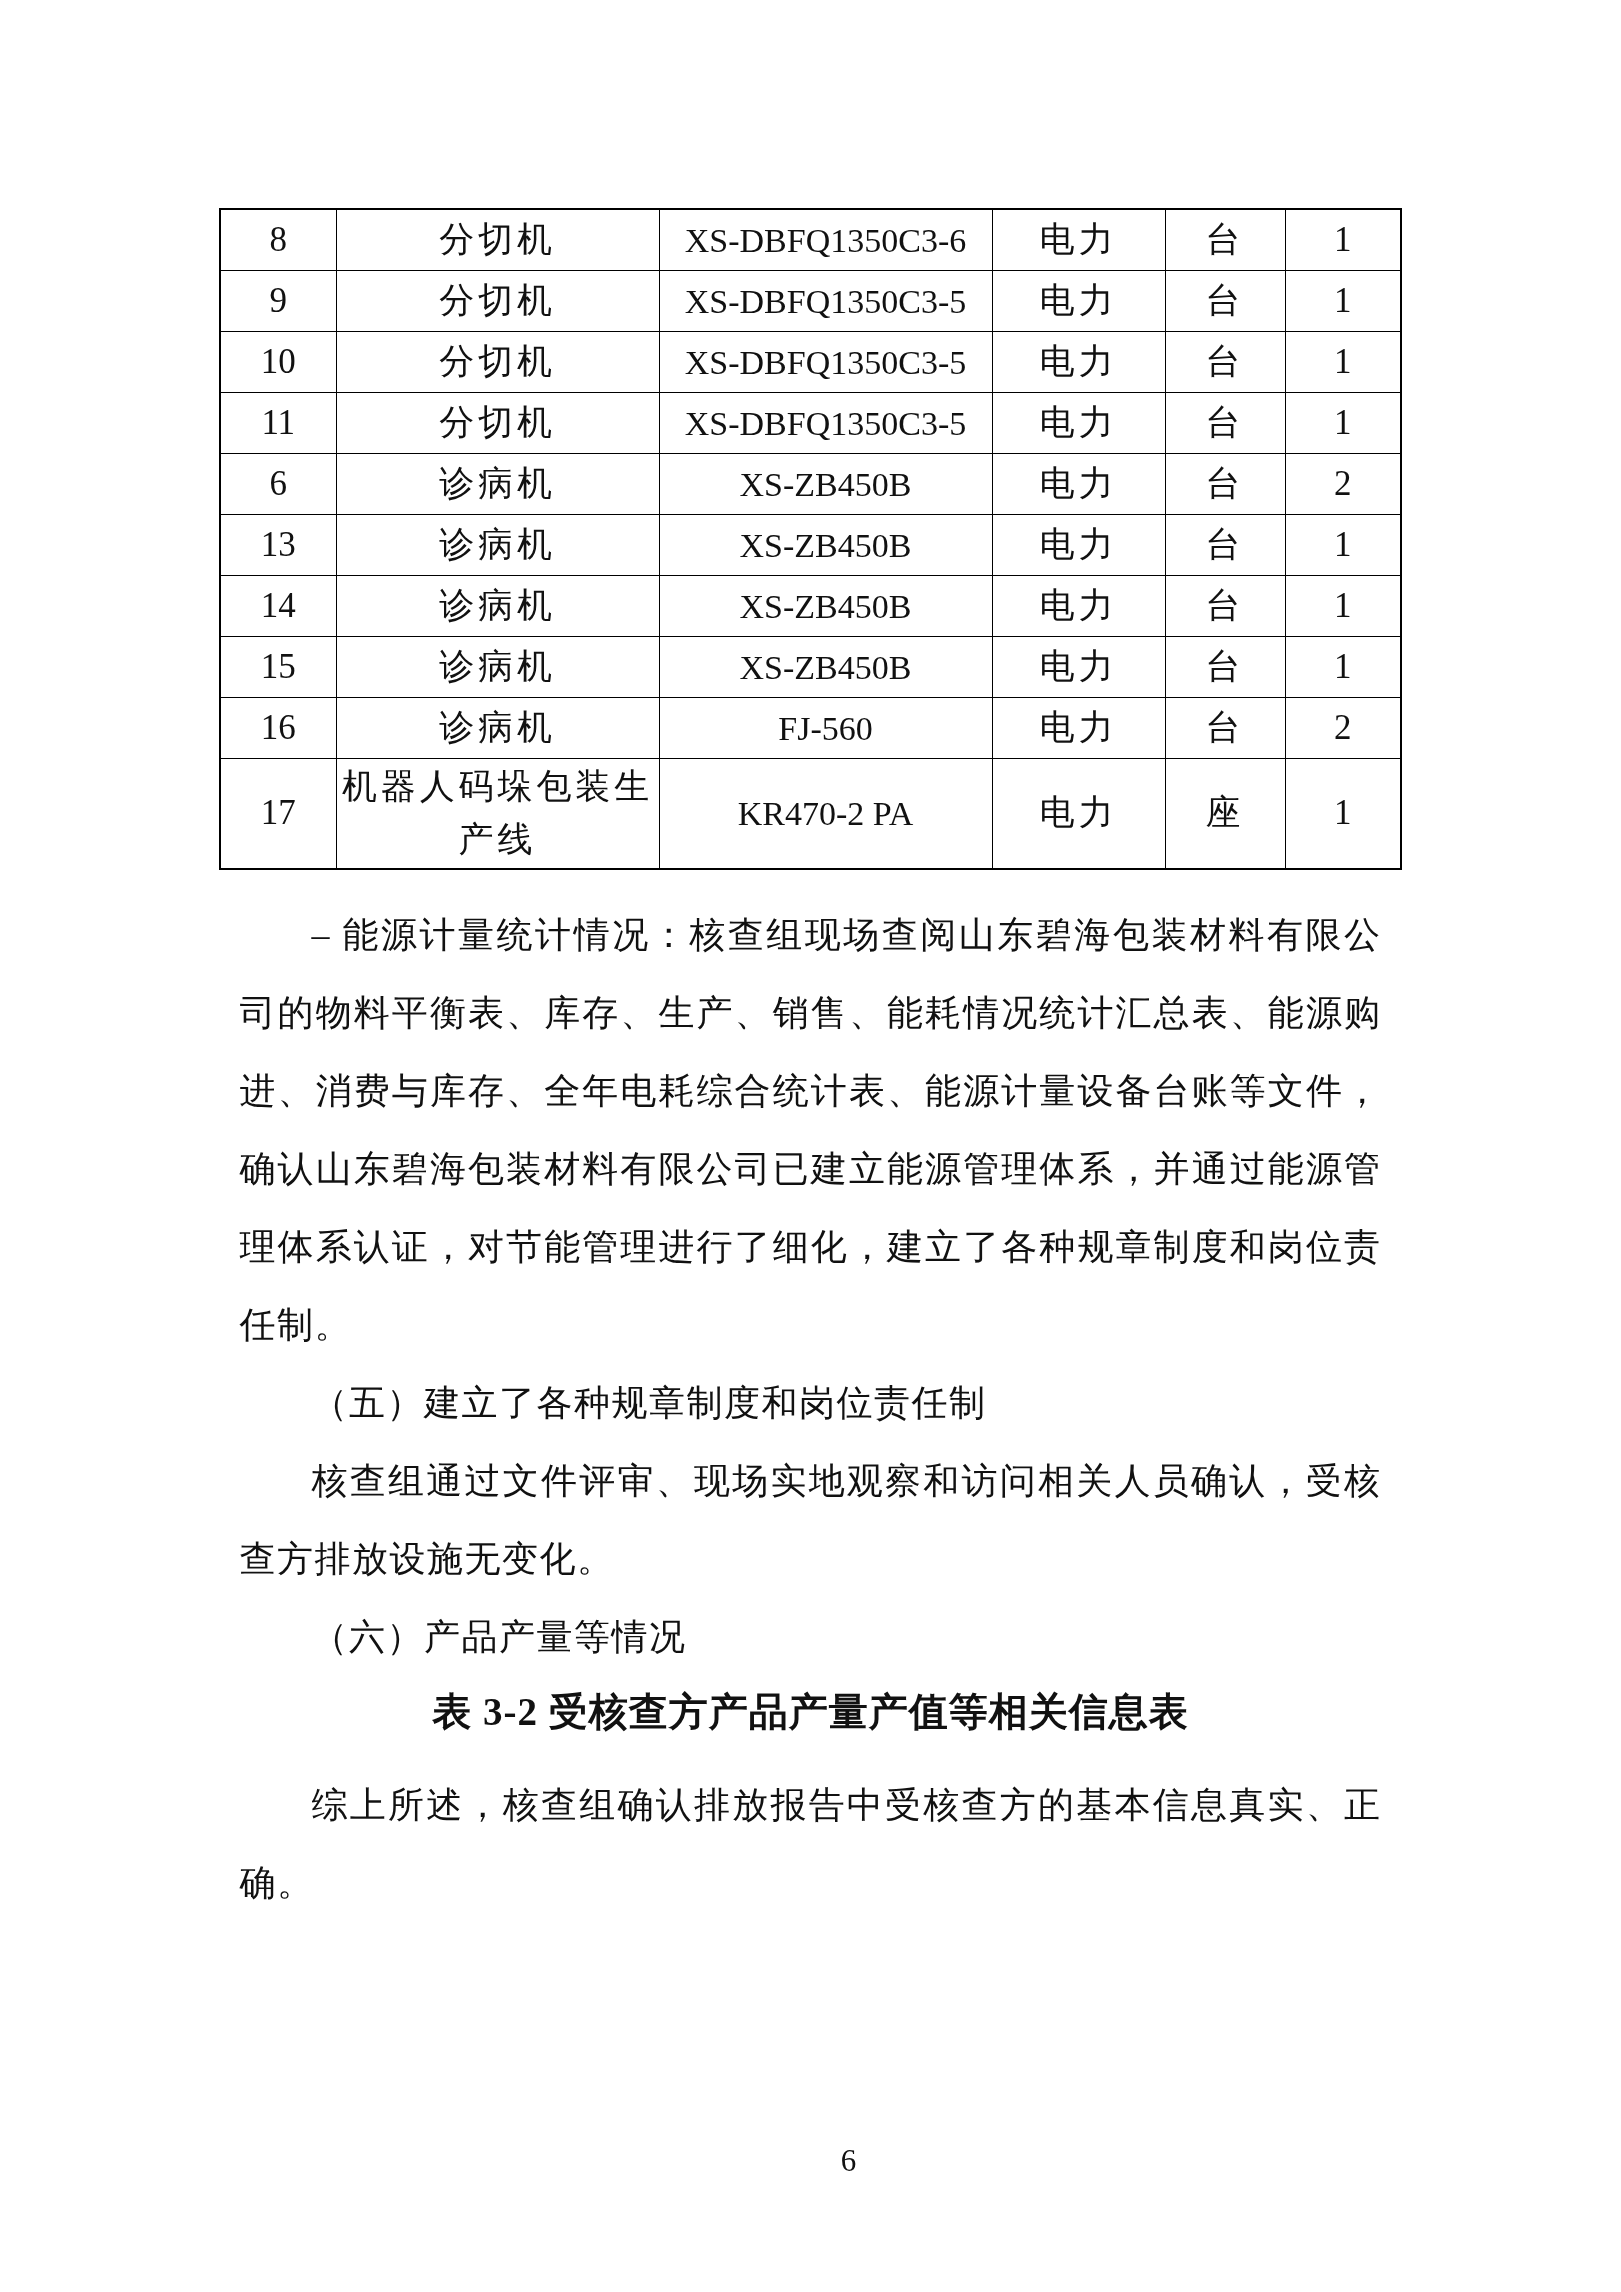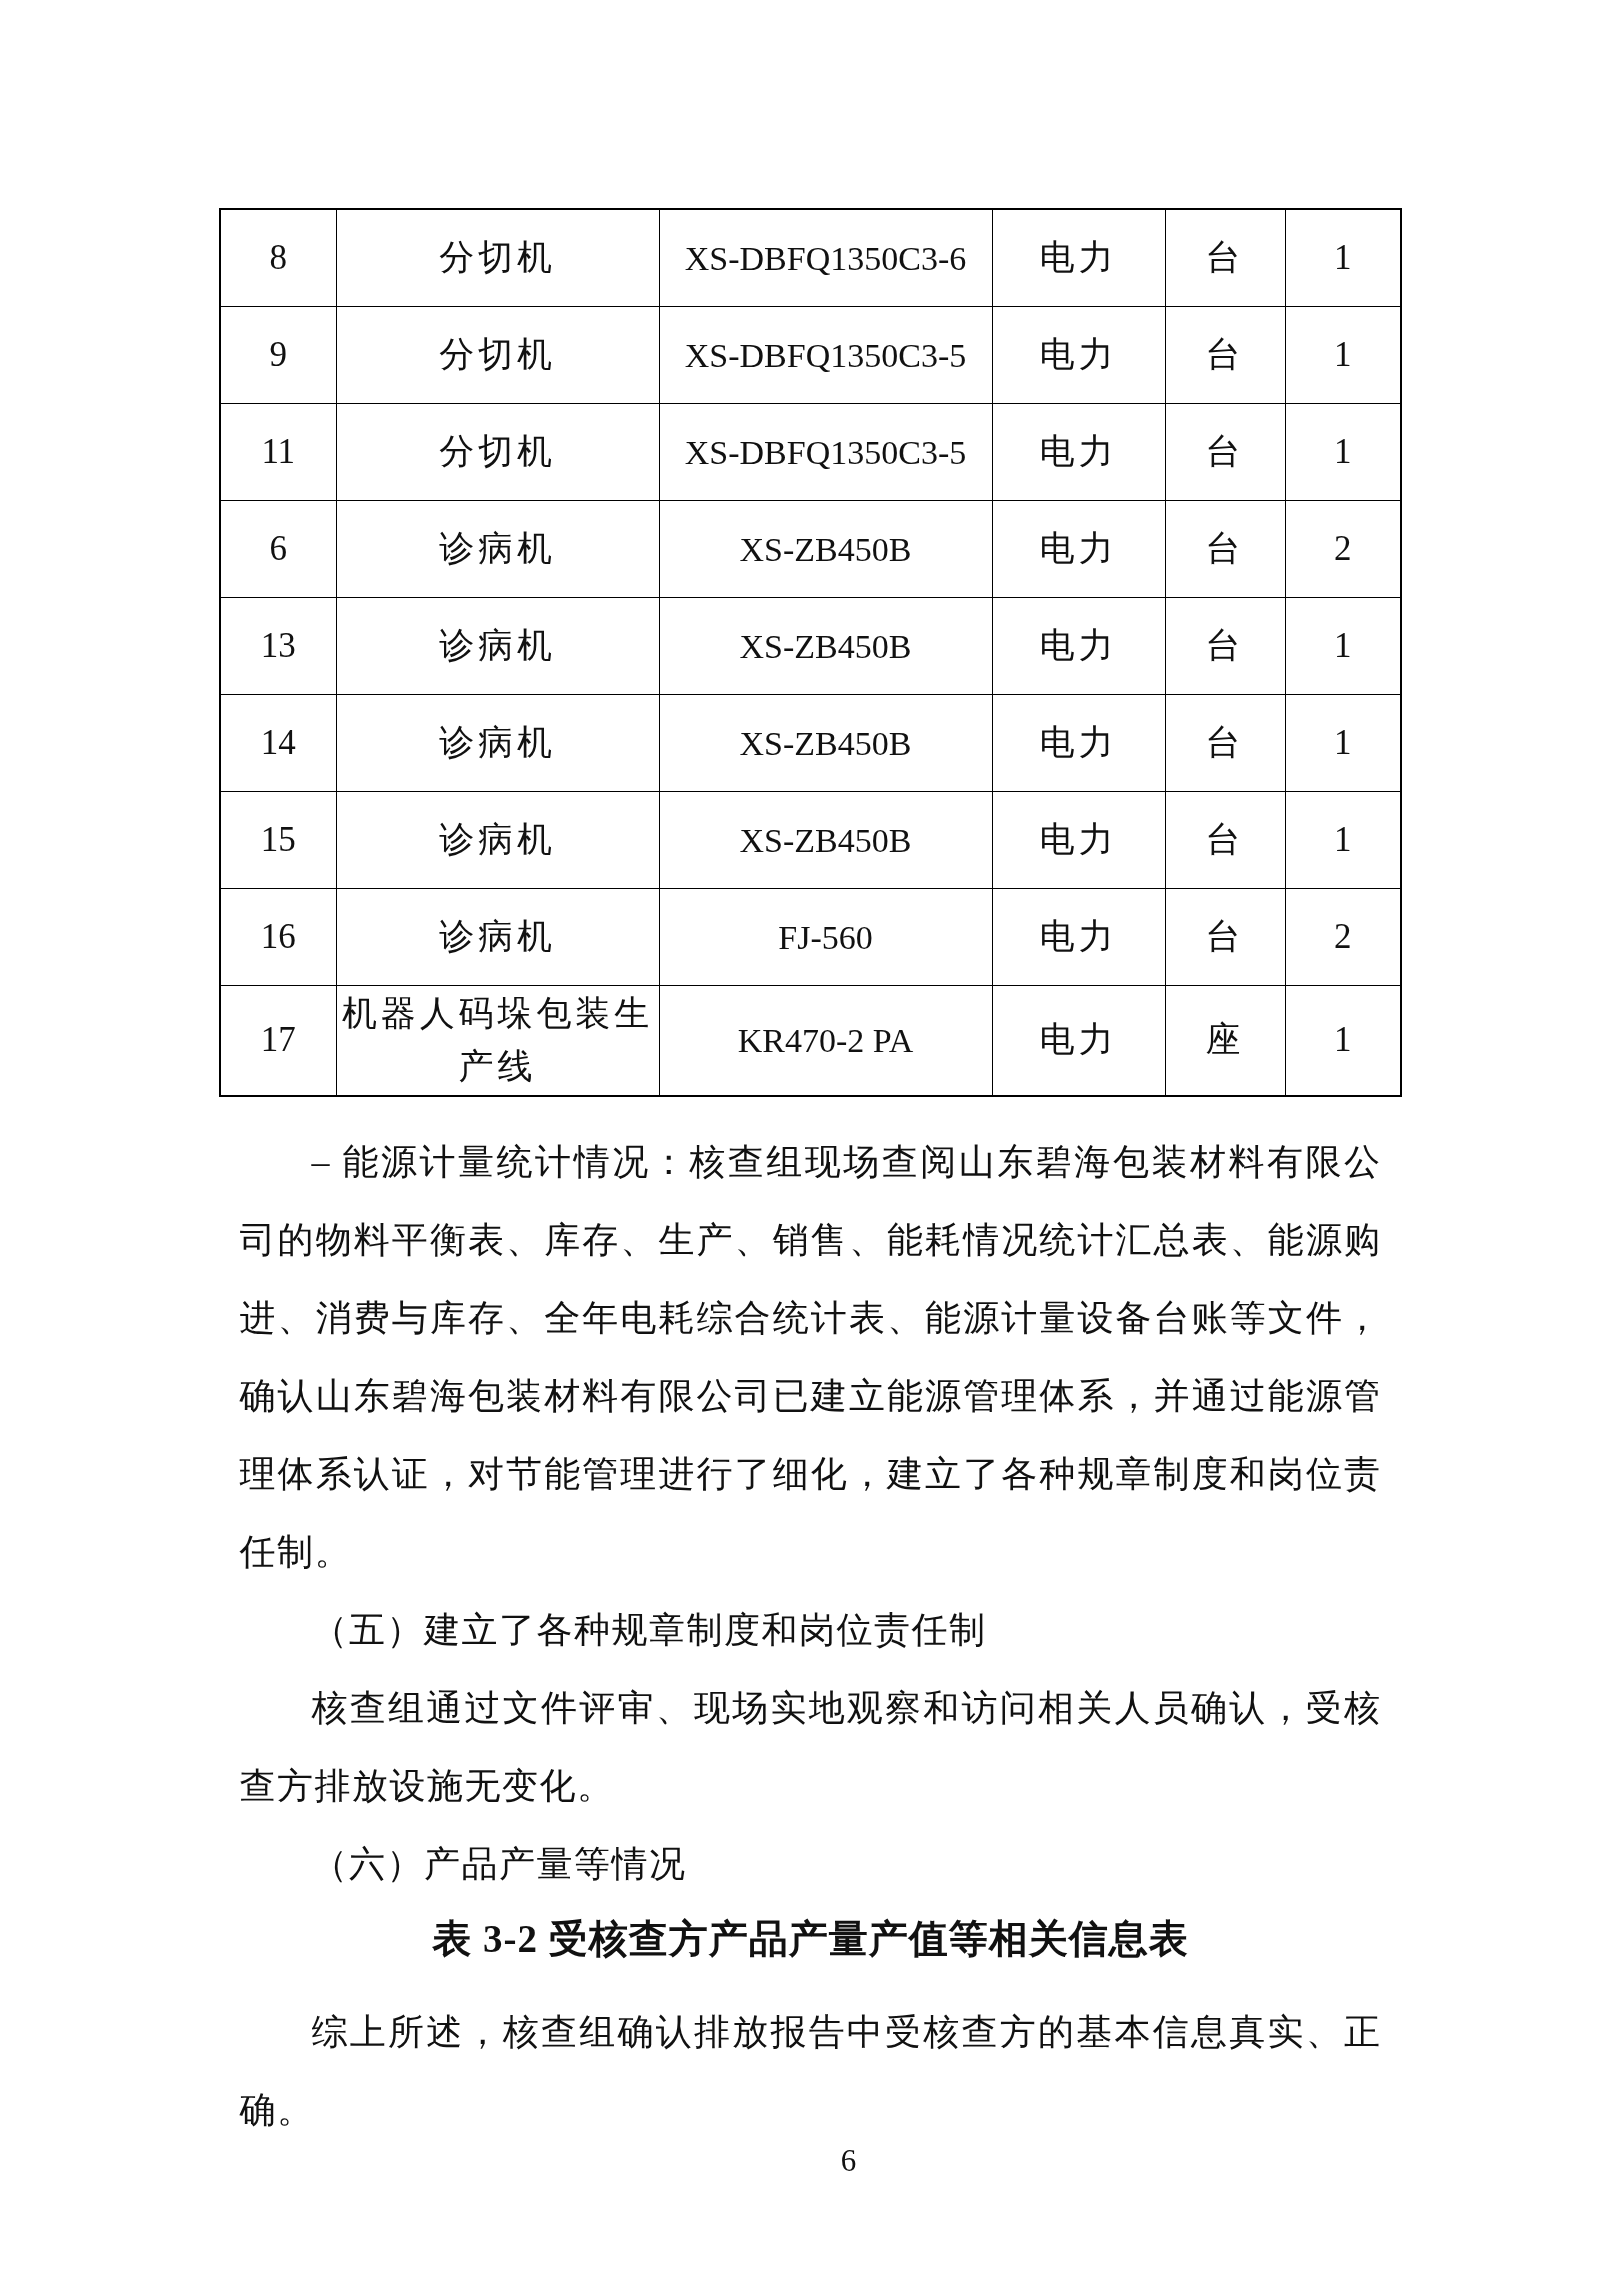--- a/index.html
+++ b/index.html
@@ -24,21 +24,21 @@
     border:1px solid #000;
     height:56px;
     padding:2px 3.9px;
     text-align:center;
     vertical-align:middle;
     font-size:35px;
     line-height:1.5;
     overflow:hidden;
   }
   .eq-table td.cjk{letter-spacing:3.9px;}
-  .eq-table td.col-model{font-size:34px;padding:20px 2px;}
+  .eq-table td.col-model{font-size:34px;padding:2px 2px;}
   
   .body-text{
     width:1142px;
     margin:0 auto;
     font-size:36px;
     line-height:78px;
     letter-spacing:1.5px;
     color:#111;
   }
   .para{text-align:justify;text-indent:2em;}
@@ -109,20 +109,28 @@
         </tr>
         <tr>
           <td class="col-no">9</td>
           <td class="col-name cjk">分切机</td>
           <td class="col-model">XS-DBFQ1350C3-5</td>
           <td class="col-energy cjk">电力</td>
           <td class="col-unit cjk">台</td>
           <td class="col-qty">1</td>
         </tr>
         <tr>
+          <td class="col-no">10</td>
+          <td class="col-name cjk">分切机</td>
+          <td class="col-model">XS-DBFQ1350C3-5</td>
+          <td class="col-energy cjk">电力</td>
+          <td class="col-unit cjk">台</td>
+          <td class="col-qty">1</td>
+        </tr>
+        <tr>
           <td class="col-no">11</td>
           <td class="col-name cjk">分切机</td>
           <td class="col-model">XS-DBFQ1350C3-5</td>
           <td class="col-energy cjk">电力</td>
           <td class="col-unit cjk">台</td>
           <td class="col-qty">1</td>
         </tr>
         <tr>
           <td class="col-no">6</td>
           <td class="col-name cjk">诊病机</td>

